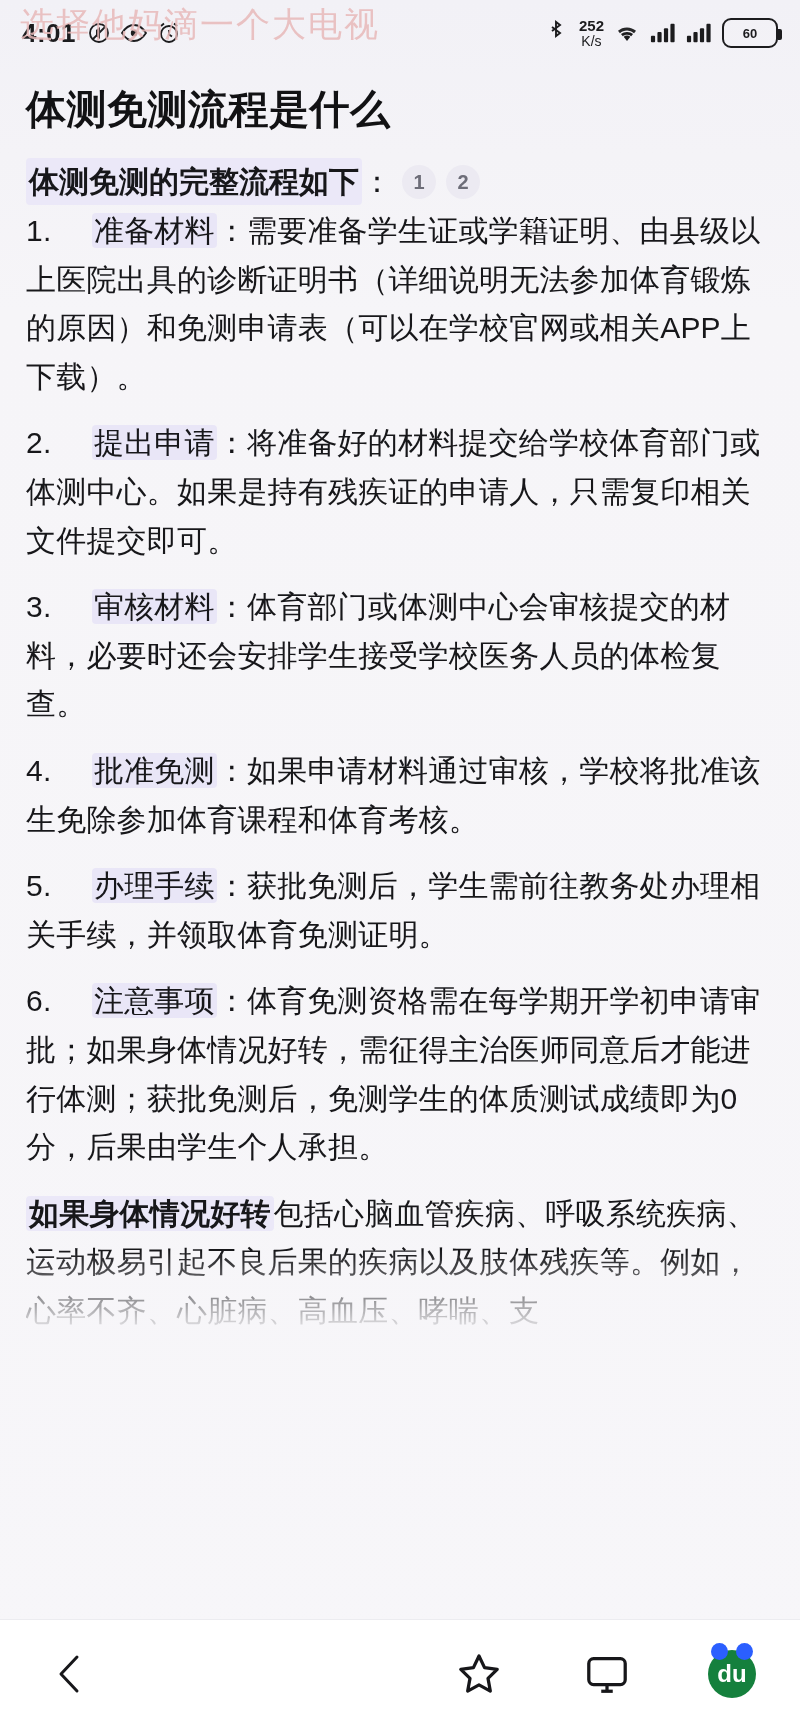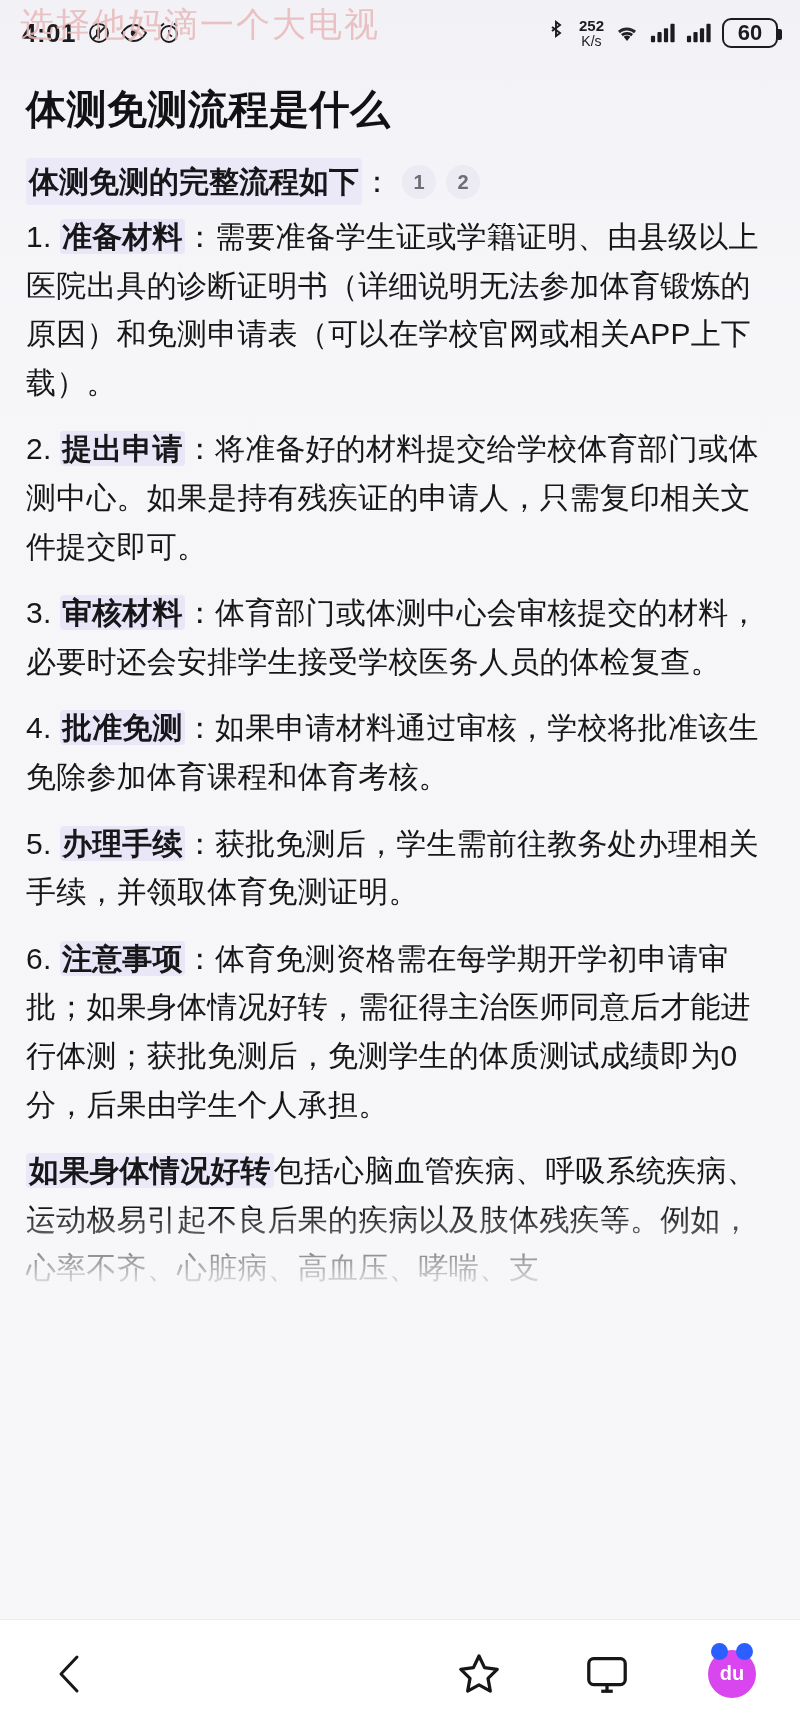--- a/index.html
+++ b/index.html
@@ -76,22 +76,23 @@
     text-align: center;
     color: #1c1c1e;
     font-weight: 600;
   }
   .netspeed small { display: block; font-size: 14px; font-weight: 500;}
   .battery {
     width: 56px; height: 30px;
     border: 2.5px solid #1c1c1e;
     border-radius: 9px;
     display: flex;
-    justify-content: center;
-    font-size: 22px;
+    align-items: center;
+    justify-content: center;
+    font-size: 13px;
     font-weight: 700;
     color: #1c1c1e;
     position: relative;
   }
   .battery::after {
     content: "";
     position: absolute;
     right: -6px; top: 9px;
     width: 4px; height: 11px;
     background: #1c1c1e;
@@ -168,31 +169,32 @@
     font-weight: 700;
     color: #121214;
     letter-spacing: 0.5px;
     margin-bottom: 24px;
     line-height: 1.25;
   }
   .lead {
     font-size: 30px;
     line-height: 1.5;
     color: #17171a;
-    margin-bottom: 8px;
+    margin-bottom: 2px;
     display: flex;
     align-items: center;
     flex-wrap: wrap;
     gap: 0px;
   }
   .hl {
-    font-weight: 700;
+    font-weight: 400;
     background: #e9e6f7;
     border-radius: 4px;
     padding: 1px 2px;
+    margin-left: 32px;
   }
   .hl-b {
     font-weight: 700;
     background: #ebe8f8;
     border-radius: 4px;
     padding: 1px 3px;
   }
   .cite {
     display: inline-flex;
     align-items: center;
@@ -236,23 +238,23 @@
     width: 54px; height: 54px;
     display: flex;
     align-items: center;
     justify-content: center;
     color: #17171a;
   }
   .bb-gap { width: 74px; }
   .du-badge {
     width: 48px; height: 48px;
     border-radius: 50%;
-    background: #d946ef;
+    background: #15803d;
     color: #fff;
-    font-size: 20px;
+    font-size: 24px;
     font-weight: 700;
     display: flex;
     align-items: center;
     justify-content: center;
     position: relative;
   }
   .du-badge::before, .du-badge::after {
     content: "";
     position: absolute;
     top: -7px;

